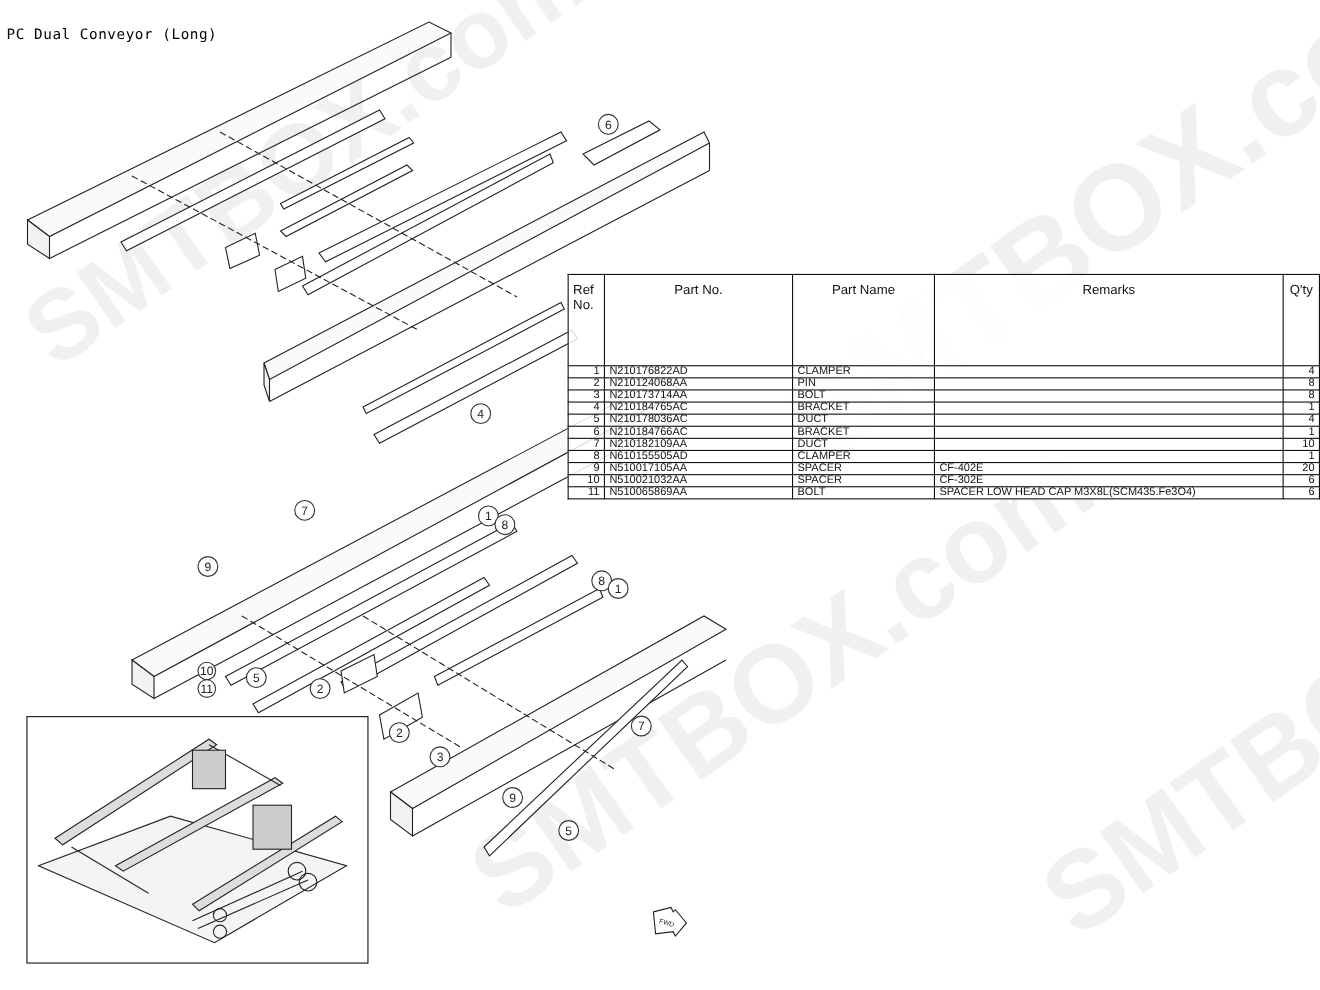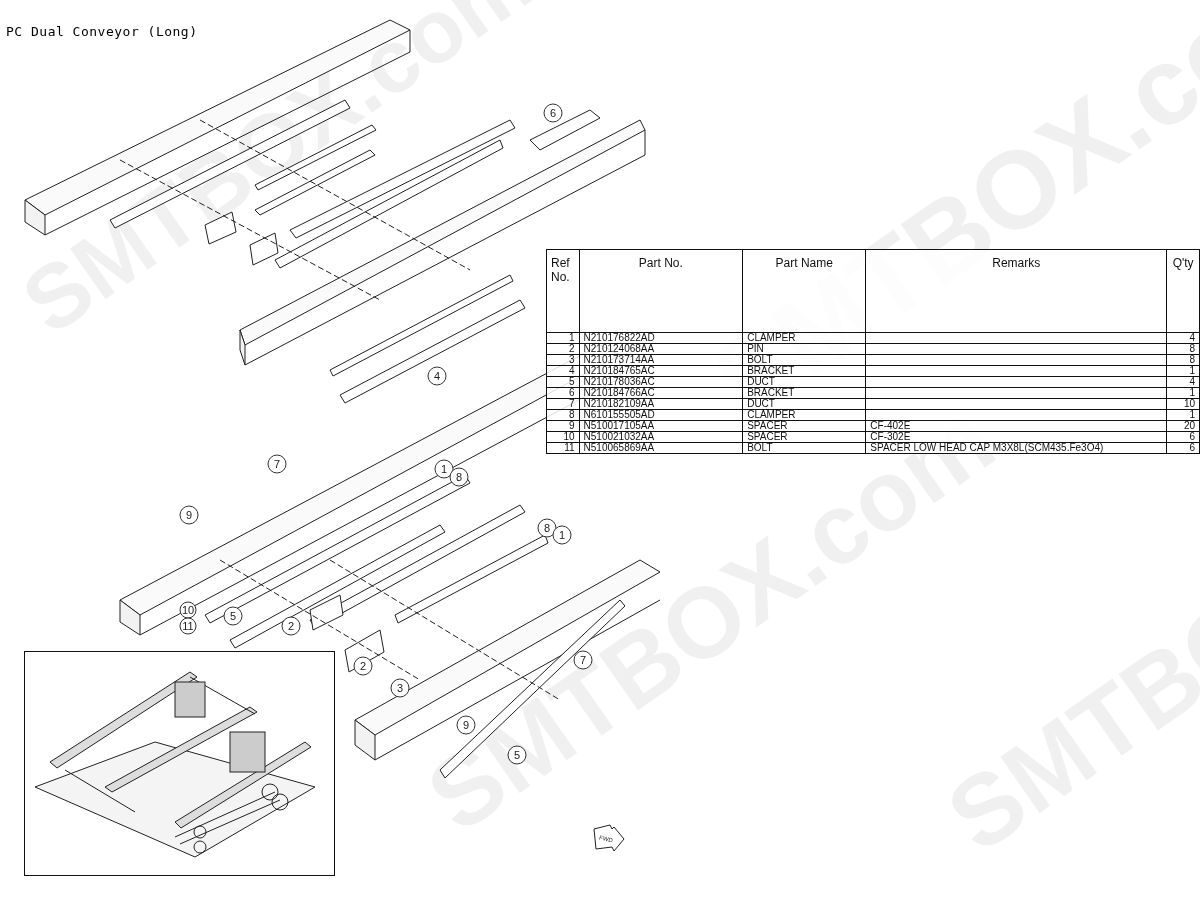--- a/index.html
+++ b/index.html
@@ -2,21 +2,21 @@
 <html><head>
 <meta charset="utf-8">
 <style>
   html, body { margin:0; padding:0; }
   body { width:1200px; height:900px; background:#ffffff; position:relative; overflow:hidden;
          font-family:"Liberation Sans", sans-serif; color:#111; }
   .title { position:absolute; left:6px; top:24px; font-family:"DejaVu Sans Mono", monospace;
            font-size:13px; letter-spacing:0.5px; color:#000000; }
   .diagram { position:absolute; left:0; top:0; width:1200px; height:900px; }
   .callout-label { font-family:"Liberation Sans", sans-serif; font-size:11px; fill:#222; }
-  table.parts { position:absolute; left:546px; top:249px; border-collapse:collapse;
+  table.parts { position:absolute; left:516px; top:249px; border-collapse:collapse;
                 font-size:10px; background:rgba(255,255,255,0.85);padding-left:42px; }
   table.parts th, table.parts td { border:1.5px solid #111; padding:0 4px; height:10px; line-height:10px; }
   table.parts th { font-weight:normal; font-size:12px; vertical-align:top; padding-top:6px; height:76px; line-height:14px; }
   table.parts td.ref, table.parts td.qty { text-align:right; }
   table.parts th.ref { text-align:left; width:24px; padding-left:4px; }
   .col-part { width:162px;margin-top:29px; }
   .col-name { width:120px; }
   .col-remarks { width:308px; }
   .col-qty { width:24px; }
   .inset { position:absolute; left:24px; top:651px; width:309px; height:223px; border:1.5px solid #111; background:#fff; }

